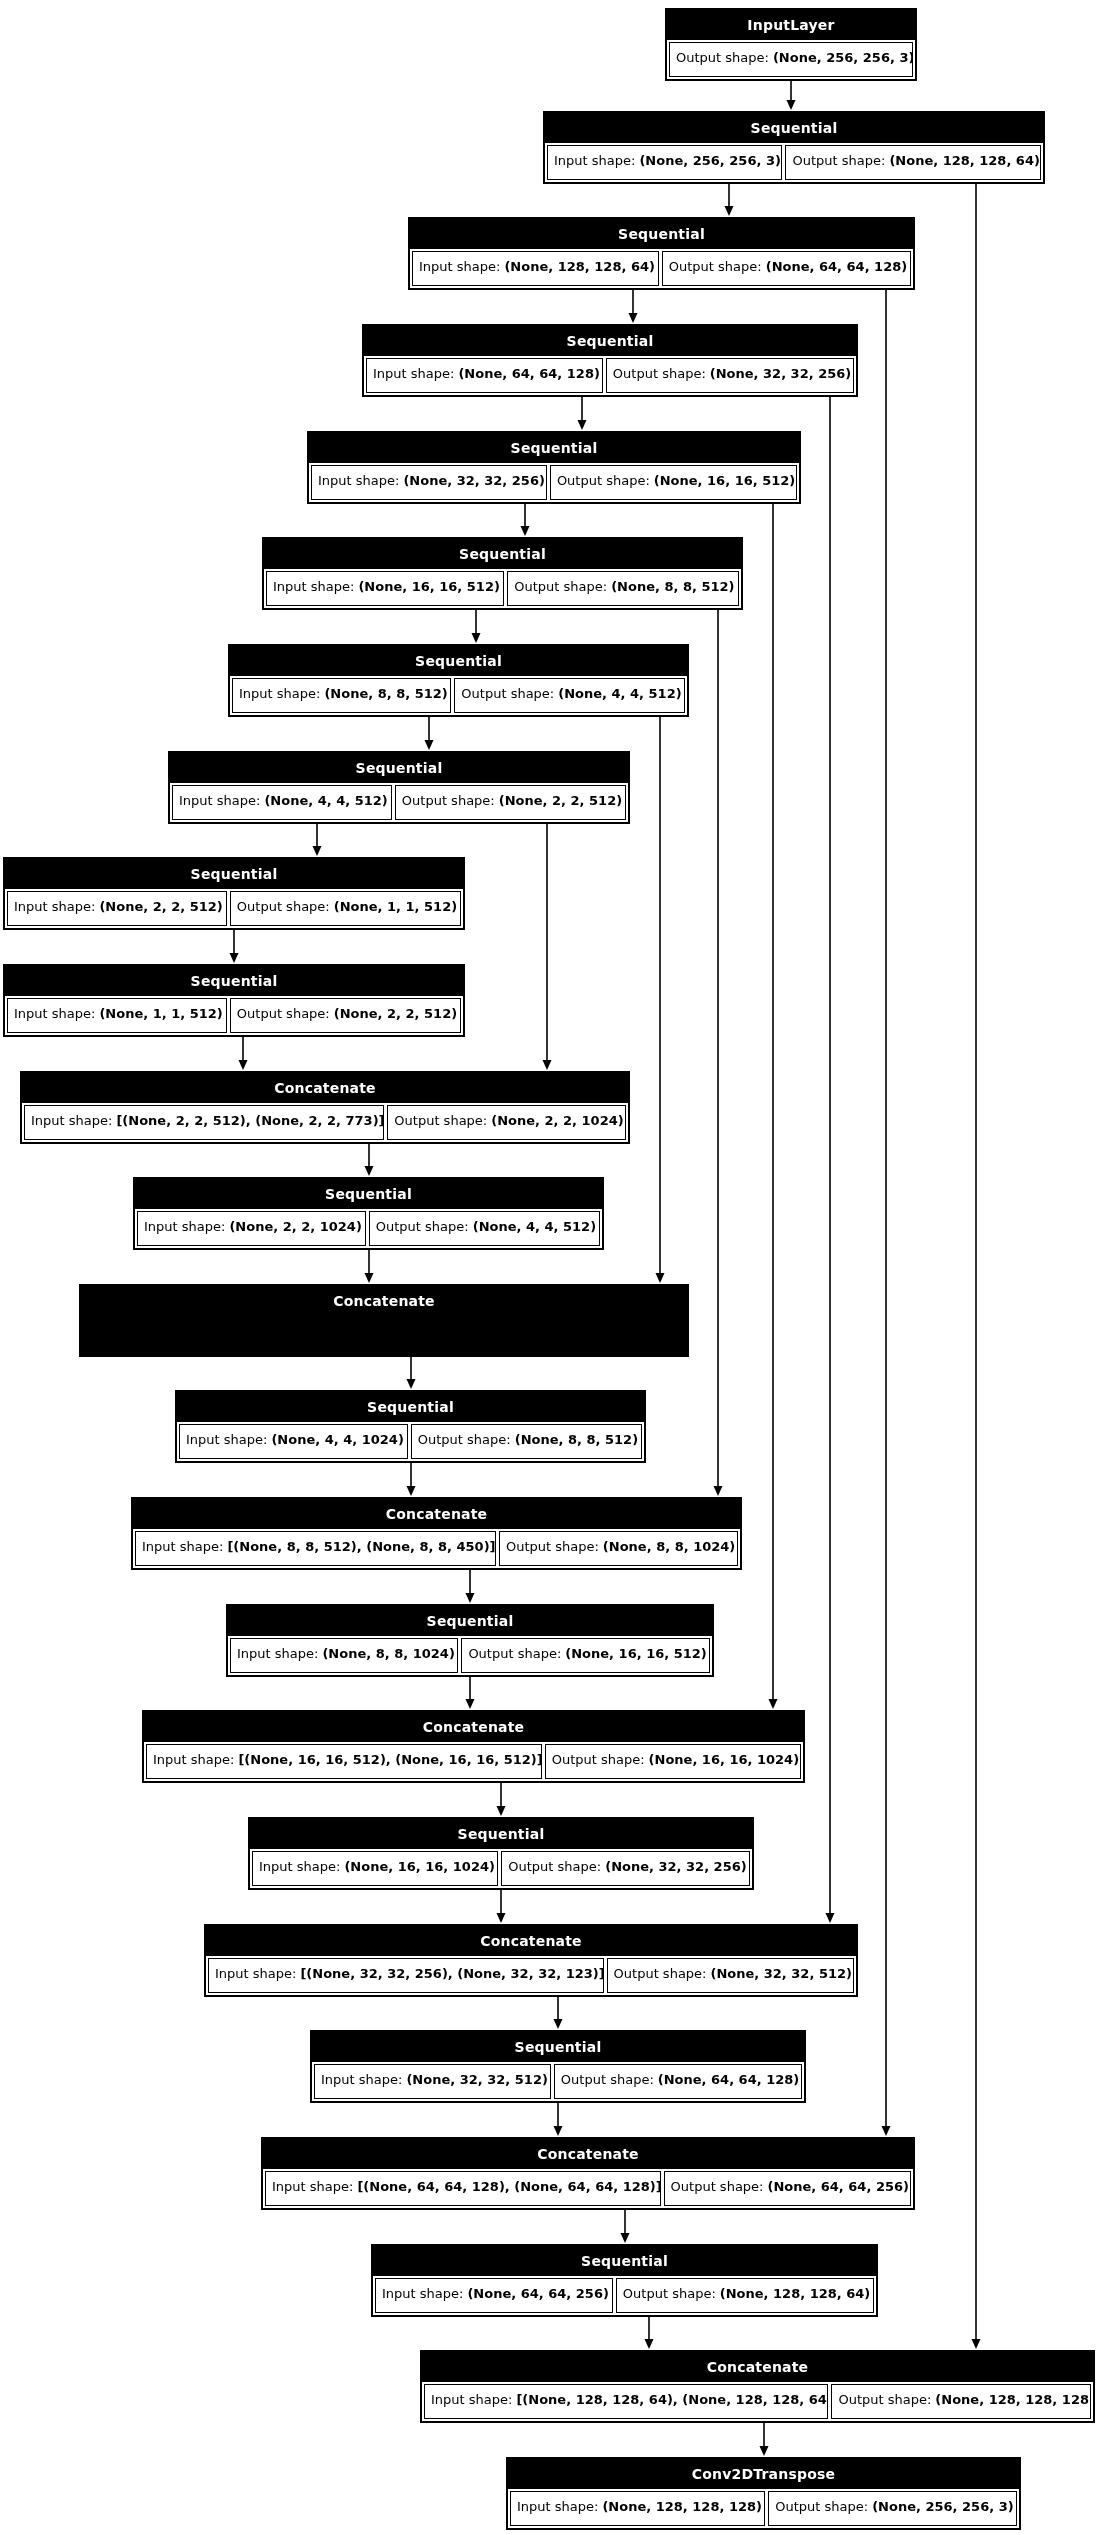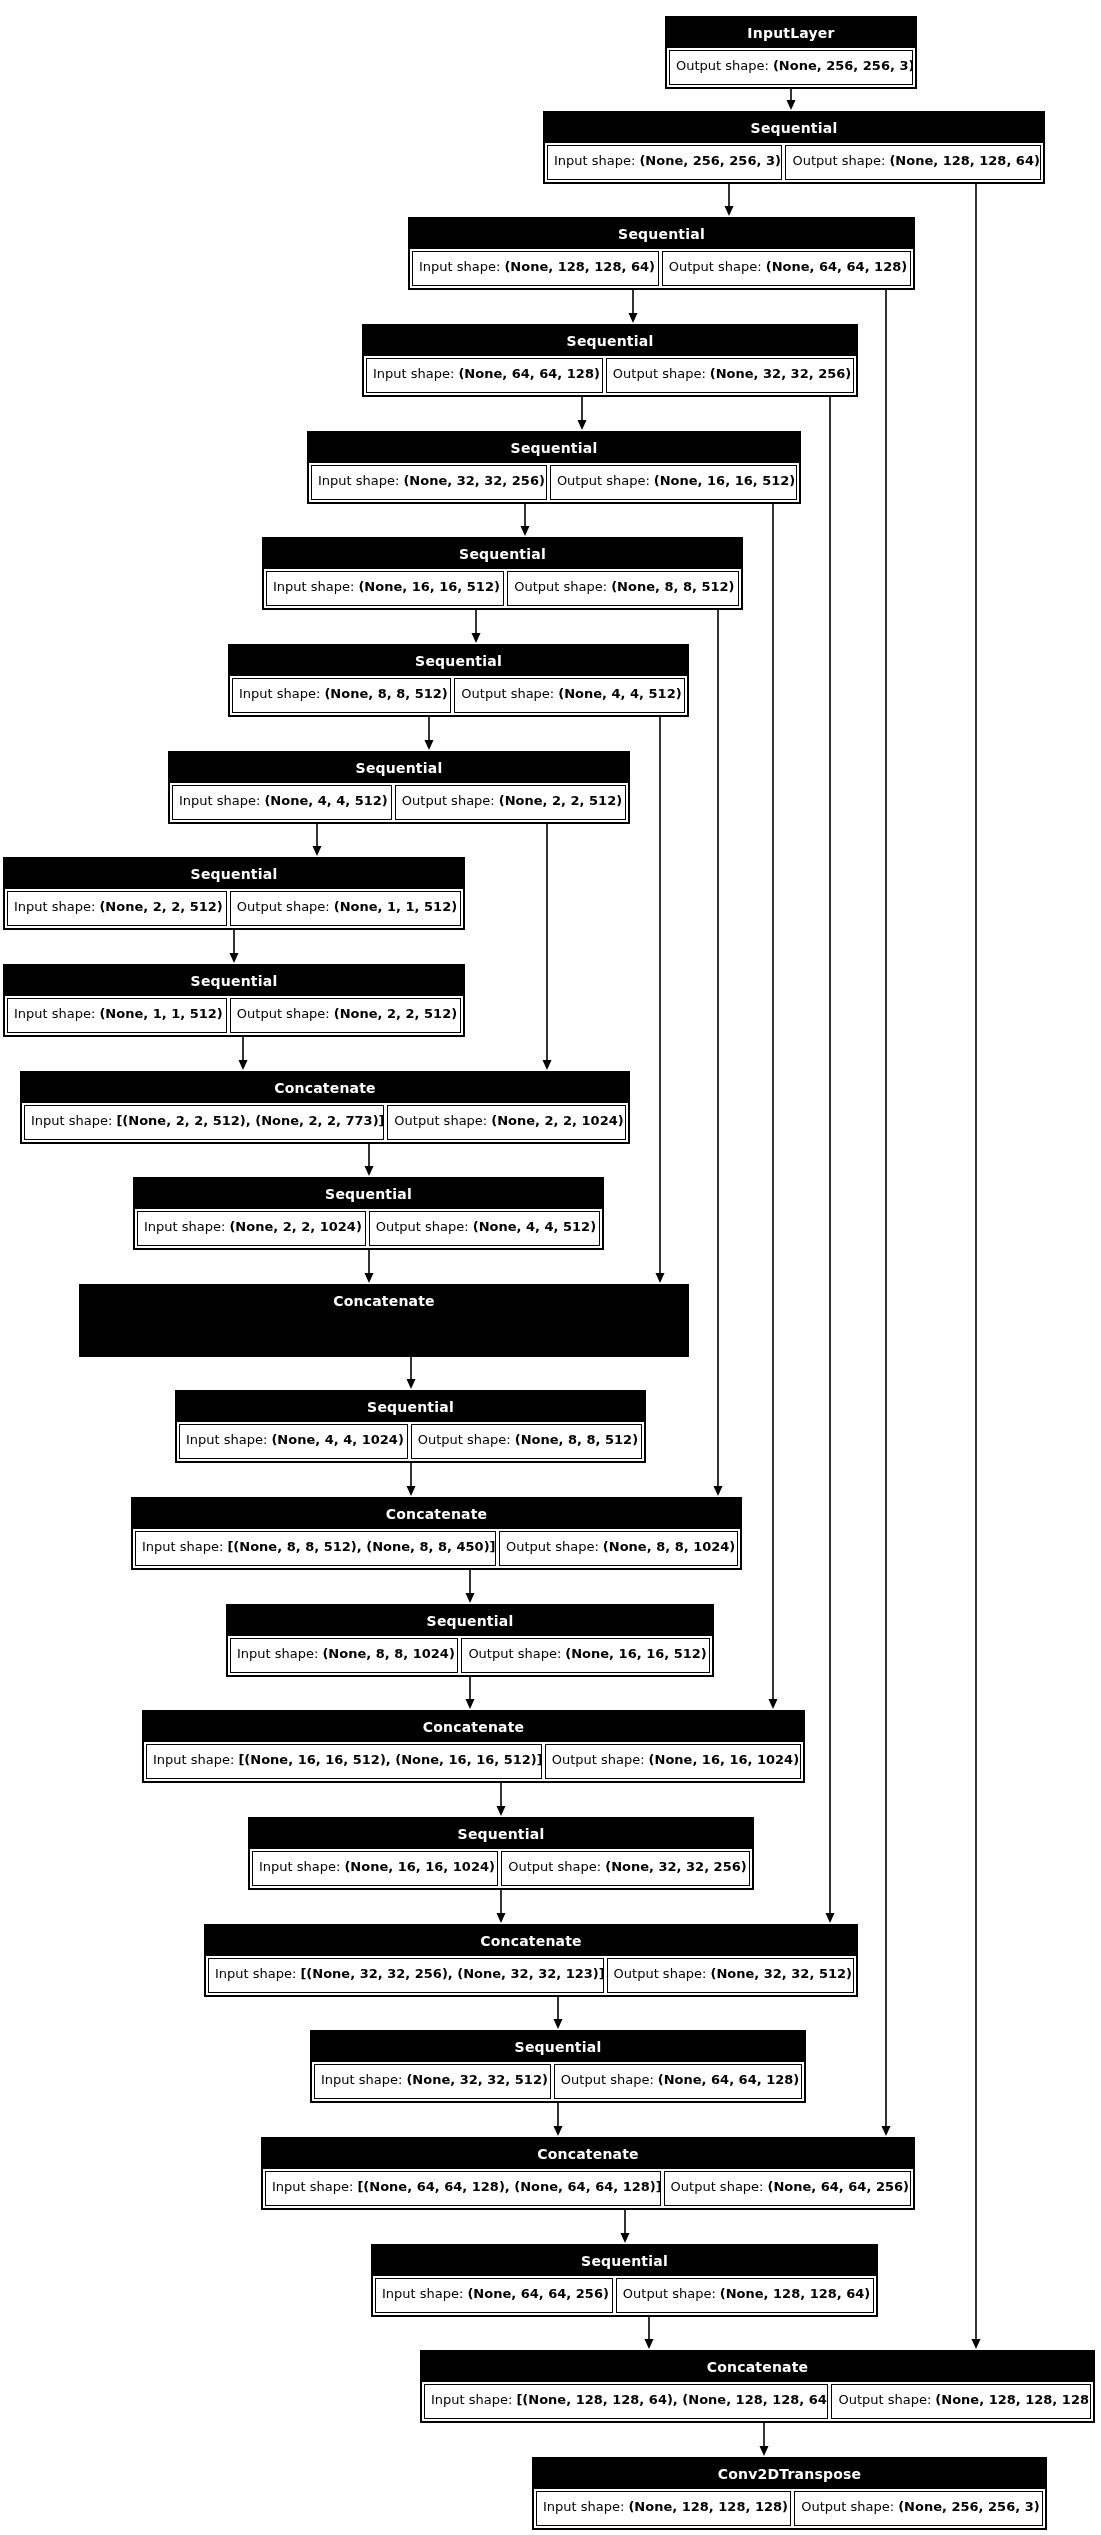--- a/index.html
+++ b/index.html
@@ -75,21 +75,21 @@
       <line x1="773" y1="503" x2="773" y2="1701" stroke="#000000" stroke-width="1.6"></line>
       <polygon points="768.5,1699 777.5,1699 773,1709" fill="#000000"></polygon>
       <line x1="718" y1="609" x2="718" y2="1488" stroke="#000000" stroke-width="1.6"></line>
       <polygon points="713.5,1486 722.5,1486 718,1496" fill="#000000"></polygon>
       <line x1="660" y1="716" x2="660" y2="1275" stroke="#000000" stroke-width="1.6"></line>
       <polygon points="655.5,1273 664.5,1273 660,1283" fill="#000000"></polygon>
       <line x1="547" y1="823" x2="547" y2="1062" stroke="#000000" stroke-width="1.6"></line>
       <polygon points="542.5,1060 551.5,1060 547,1070" fill="#000000"></polygon>
     </svg>
 
-<div class="node" style="left: 665px; top: 16px; width: 252px;">
+<div class="node" style="left: 665px; top: 8px; width: 252px;">
       <div class="node-title">InputLayer</div>
       <div class="node-body">
         <div class="cell"><span>Output shape:</span><b>(None, 256, 256, 3)</b></div>
       </div>
     </div>
     <div class="node" style="left: 543px; top: 111px; width: 502px;">
       <div class="node-title">Sequential</div>
       <div class="node-body">
         <div class="cell"><span>Input shape:</span><b>(None, 256, 256, 3)</b></div>
         <div class="cell"><span>Output shape:</span><b>(None, 128, 128, 64)</b></div>
@@ -231,20 +231,20 @@
         <div class="cell"><span>Output shape:</span><b>(None, 128, 128, 64)</b></div>
       </div>
     </div>
     <div class="node" style="left: 420px; top: 2350px; width: 675px;">
       <div class="node-title">Concatenate</div>
       <div class="node-body">
         <div class="cell"><span>Input shape:</span><b>[(None, 128, 128, 64), (None, 128, 128, 64)]</b></div>
         <div class="cell"><span>Output shape:</span><b>(None, 128, 128, 128)</b></div>
       </div>
     </div>
-    <div class="node" style="left: 532px; top: 2457px; width: 515px;">
+    <div class="node" style="left: 506px; top: 2457px; width: 515px;">
       <div class="node-title">Conv2DTranspose</div>
       <div class="node-body">
         <div class="cell"><span>Input shape:</span><b>(None, 128, 128, 128)</b></div>
         <div class="cell"><span>Output shape:</span><b>(None, 256, 256, 3)</b></div>
       </div>
     </div>
   </div>
 
 </body></html>

